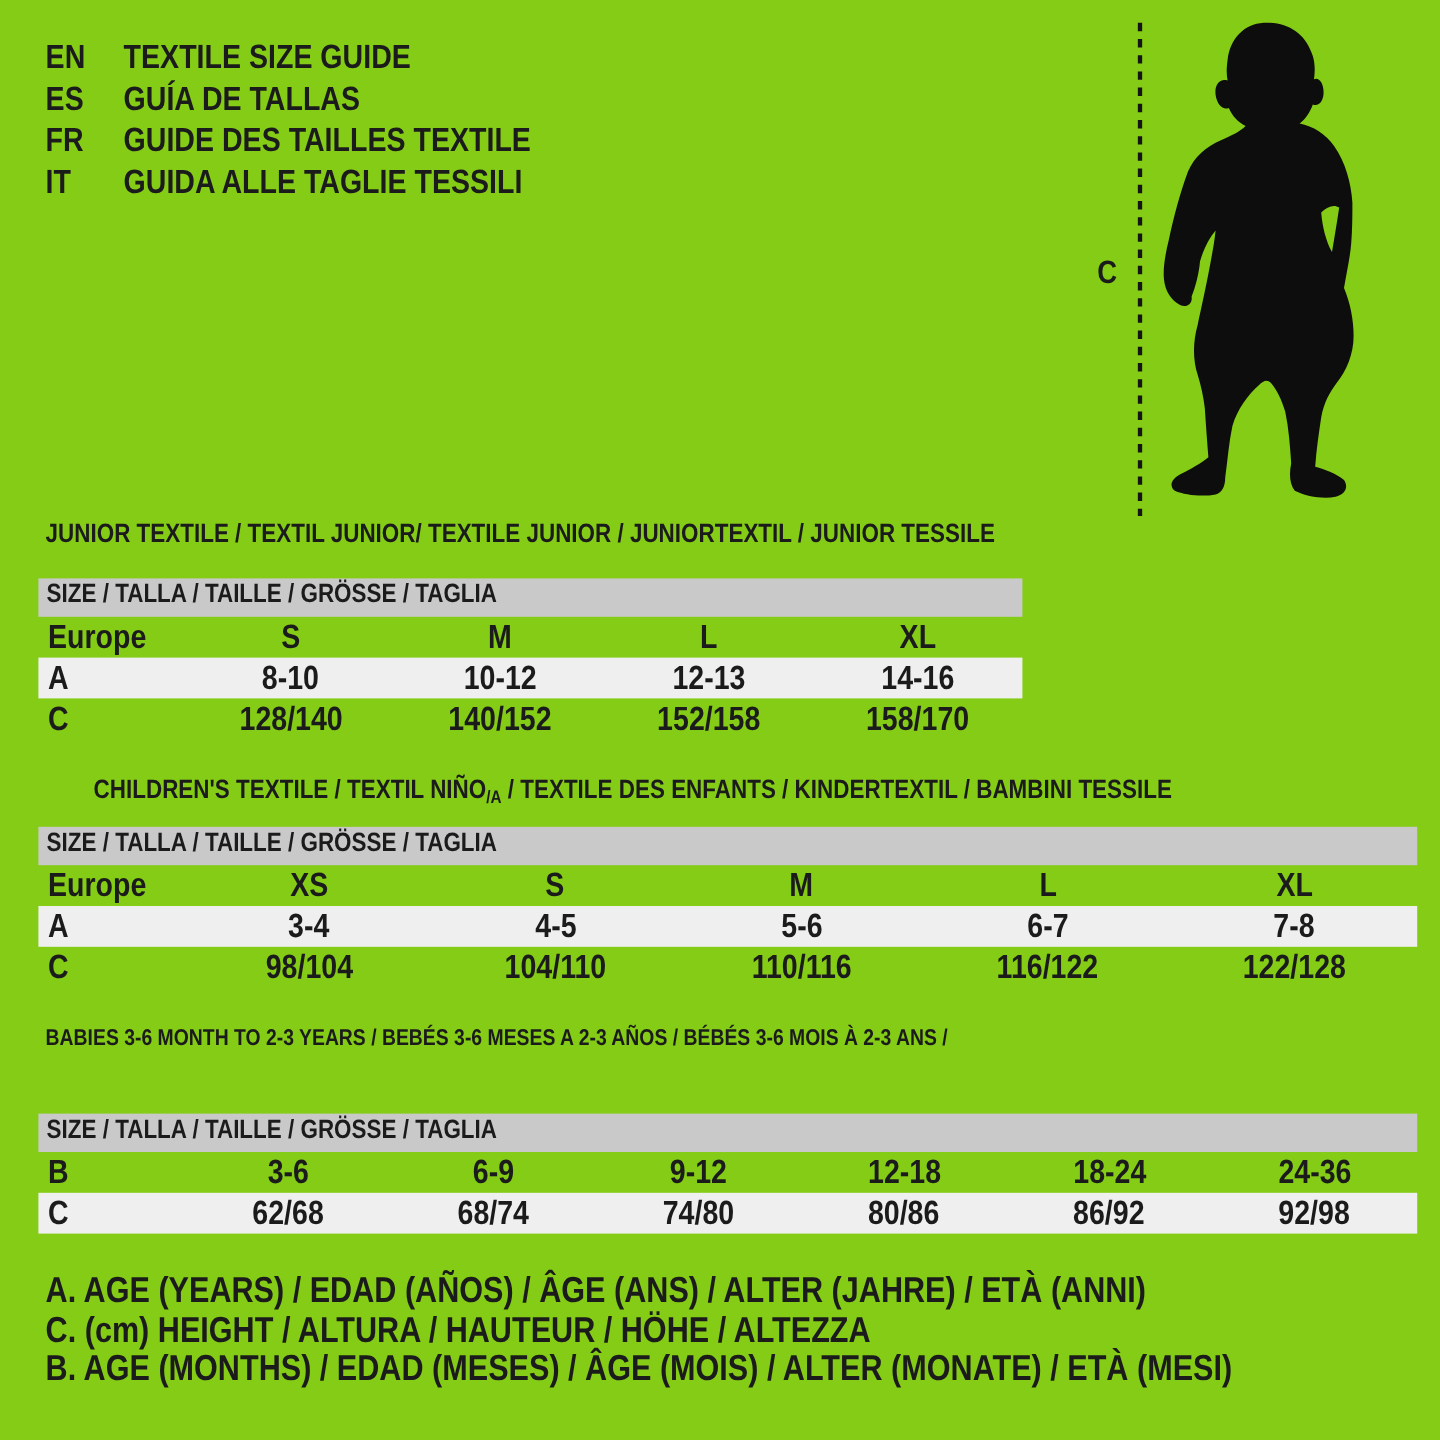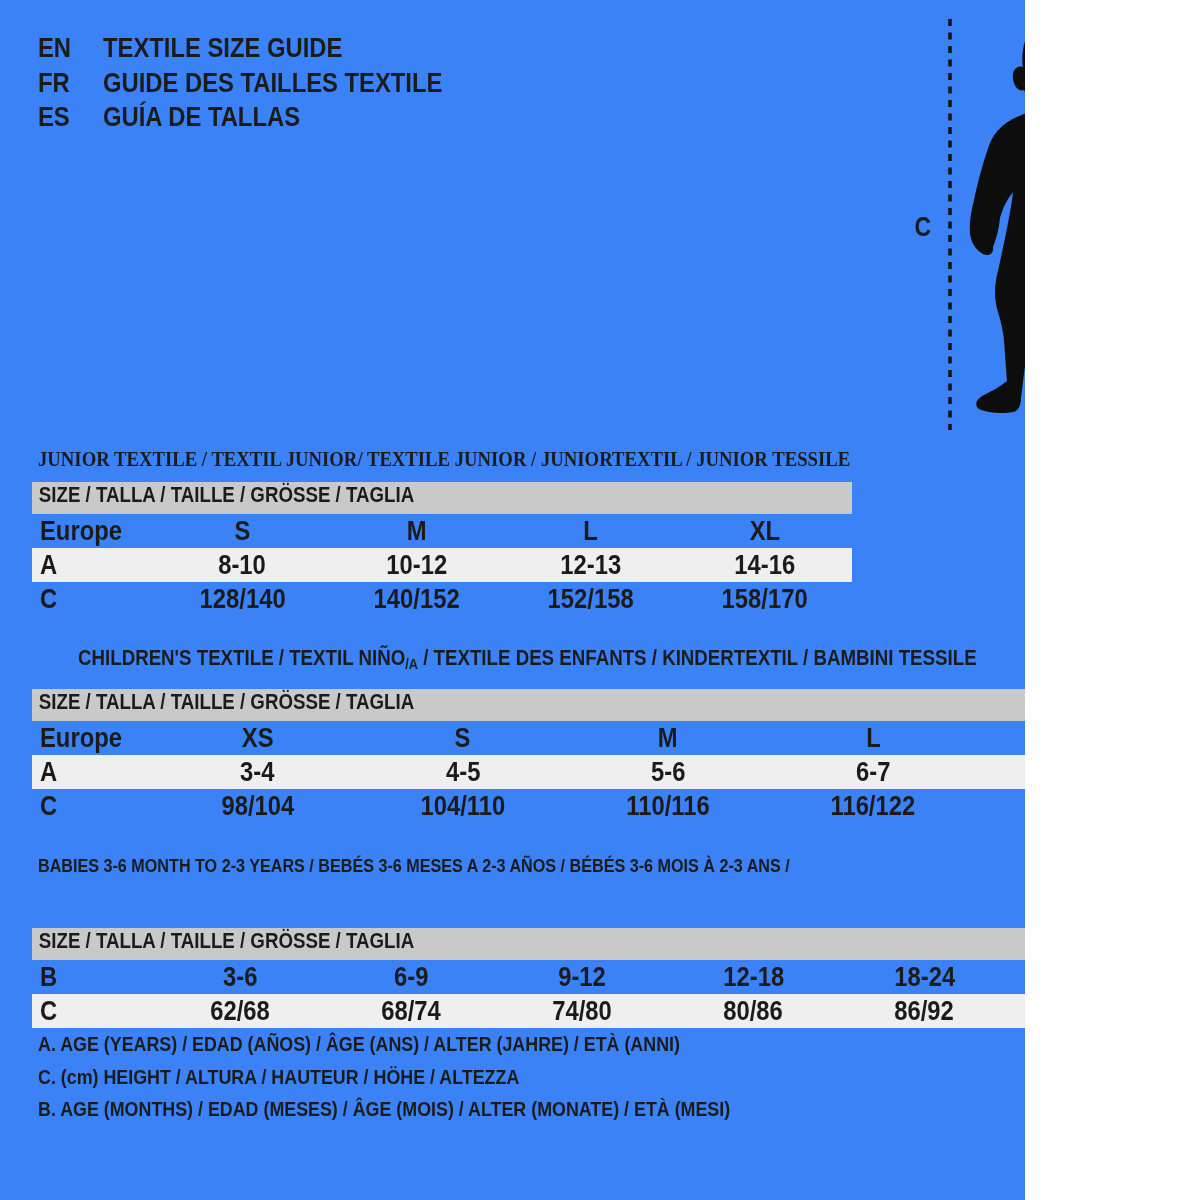--- a/index.html
+++ b/index.html
@@ -1,21 +1,20 @@
 <!DOCTYPE html>
 <html><head>
 <meta charset="utf-8">
 <style>
   html,body{margin:0;padding:0;background:#ffffff;}
   .canvas{
-    position:relative;width:1011px;height:1200px;overflow:hidden;
-    background:#3b82f6;color:#1b1b1b;
+    position:relative;width:1200px;height:1200px;overflow:hidden;
+    background:#84cc16;color:#1b1b1b;
     font-family:"Liberation Sans","DejaVu Sans",sans-serif;
     font-weight:700;
-    padding-left:14px;
   }
   
   .cx{display:inline-block;transform:scaleX(0.85);transform-origin:0 50%;white-space:nowrap;}
   .cxc{transform-origin:50% 50%;}
 
   
   .langs{position:absolute;left:38px;top:31px;}
   .lang-row{display:flex;height:34.5px;align-items:center;font-size:28px;}
   .lang-code{width:65px;flex:0 0 65px;}
 
@@ -33,40 +32,44 @@
   .w-junior{width:820px;}
   .w-wide{width:1149px;}
   .band{height:32px;background:#c9c9c9;display:flex;font-size:22px;}
   .band .pl{padding-left:8px;}
   .trow{height:34px;display:flex;align-items:center;font-size:28px;}
   .trow.shade{background:#efefef;}
   .cell-label{flex:0 0 115px;width:115px;padding-left:8px;text-align:left;}
   .cell{flex:1;text-align:center;}
 
   
-  .legend{position:absolute;left:38px;top:1028px;font-size:21px;line-height:32.5px;}
+  .legend{position:absolute;left:38px;top:1060px;font-size:30px;line-height:32.5px;}
   .legend div{white-space:nowrap;}
 </style>
 </head>
 <body>
 
 <div class="canvas">
 
   <div class="langs">
     <div class="lang-row">
       <span class="lang-code cx">EN</span>
       <span class="cx">TEXTILE SIZE GUIDE</span>
     </div>
     <div class="lang-row">
+      <span class="lang-code cx">ES</span>
+      <span class="cx">GUÍA DE TALLAS</span>
+    </div>
+    <div class="lang-row">
       <span class="lang-code cx">FR</span>
       <span class="cx">GUIDE DES TAILLES TEXTILE</span>
     </div>
     <div class="lang-row">
-      <span class="lang-code cx">ES</span>
-      <span class="cx">GUÍA DE TALLAS</span>
+      <span class="lang-code cx">IT</span>
+      <span class="cx">GUIDA ALLE TAGLIE TESSILI</span>
     </div>
   </div>
 
   <svg class="figure-svg" width="260" height="425" viewBox="900 10 260 425" xmlns="http://www.w3.org/2000/svg">
     <line x1="950" y1="19" x2="950" y2="430" stroke="#141414" stroke-width="3.6" stroke-dasharray="7 6.5"></line>
     <path fill="#0d0d0d" fill-rule="evenodd" d="
       M 1053 19
       C 1037 20 1025 32 1023 50
       C 1022 57 1022 62 1023 67
       C 1016 65 1012 71 1013 79
@@ -115,21 +118,21 @@
       M 1101 177
       C 1106 172 1112 170 1116 173
       C 1114 186 1112 199 1110 210
       C 1105 201 1102 189 1101 177
       Z"></path>
   </svg>
   <div class="figure-c">
     <span class="cx cxc">C</span>
   </div>
 
-  <div class="sec-title" style="top:446px;font-family:Liberation Serif, serif;">
+  <div class="sec-title" style="top:432px;">
     <span class="cx">JUNIOR TEXTILE / TEXTIL JUNIOR/ TEXTILE JUNIOR / JUNIORTEXTIL / JUNIOR TESSILE</span>
   </div>
   <div class="size-table w-junior" style="top:482px;">
     <div class="band">
       <span class="cx pl">SIZE / TALLA / TAILLE / GRÖSSE / TAGLIA</span>
     </div>
     <div class="trow">
       <span class="cell-label"><span class="cx">Europe</span></span>
       <span class="cell"><span class="cx cxc">S</span></span>
       <span class="cell"><span class="cx cxc">M</span></span>

